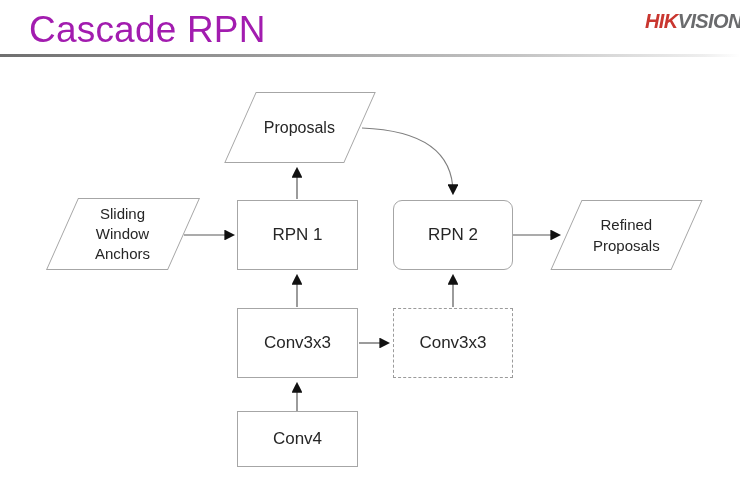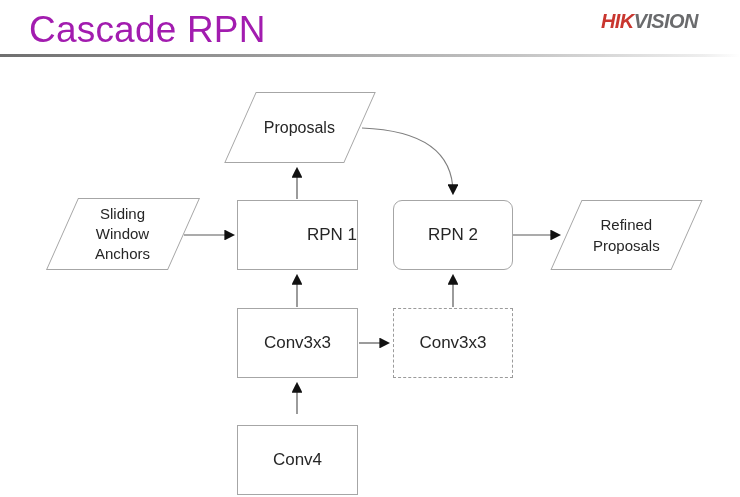--- a/index.html
+++ b/index.html
@@ -26,21 +26,21 @@
   .logo {
     position: absolute;
     left: 601px;
     top: 10px;
     font-size: 20px;
     font-weight: 700;
     font-style: italic;
     letter-spacing: -0.6px;
     white-space: nowrap;
   }
-  .logo .hik { color: #c9362f; }
+  .logo .hik { color: #c9362f; margin-left: 44px; }
   .logo .vision { color: #6a6b6d; margin-top: 40px; }
   .title-rule {
     position: absolute;
     left: 0; top: 54px;
     width: 740px; height: 3px;
     background: linear-gradient(to right, #6f6f6f 0%, #9a9a9a 35%, #c4c4c4 70%, #eeeeee 95%, #ffffff 100%);
   }
 
   
   .node {
@@ -58,26 +58,26 @@
   .node.dashed { border: 1px dashed #9b9b9b; }
   .para {
     transform: skewX(-24deg);
   }
   .para .label { transform: skewX(24deg); }
   .para-small { font-size: 15px; line-height: 20px; }
 
   
   .n-proposals  { left: 240px; top:  92px; width: 120px; height: 71px; font-size: 16px; }
   .n-anchors    { left:  62px; top: 198px; width: 122px; height: 72px; }
-  .n-rpn1       { left: 237px; top: 200px; width: 121px; height: 70px; justify-content: flex-end; }
+  .n-rpn1       { left: 237px; top: 200px; width: 121px; height: 70px; }
   .n-rpn2       { left: 393px; top: 200px; width: 120px; height: 70px; border-radius: 9px; }
   .n-refined    { left: 566px; top: 200px; width: 121px; height: 70px; font-size: 15px; line-height: 21px; }
   .n-conv3a     { left: 237px; top: 308px; width: 121px; height: 70px; }
   .n-conv3b     { left: 393px; top: 308px; width: 120px; height: 70px; }
-  .n-conv4      { left: 237px; top: 425px; width: 121px; height: 70px; }
+  .n-conv4      { left: 237px; top: 411px; width: 121px; height: 56px; }
 
   .edges {
     position: absolute;
     left: 0; top: 0;
     width: 740px; height: 497px;
     pointer-events: none;
   }
 </style>
 </head>
 <body>

